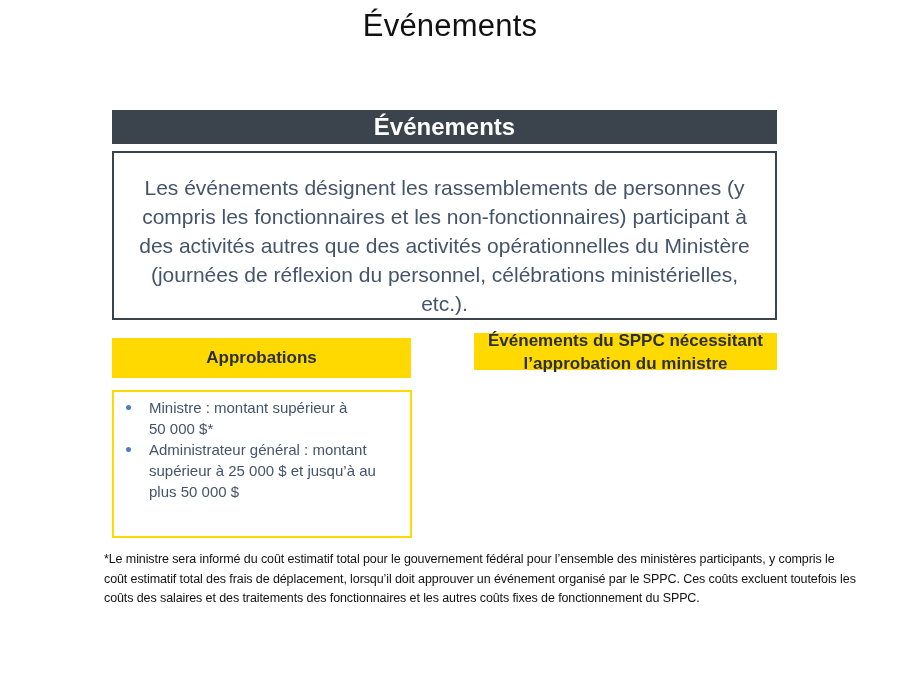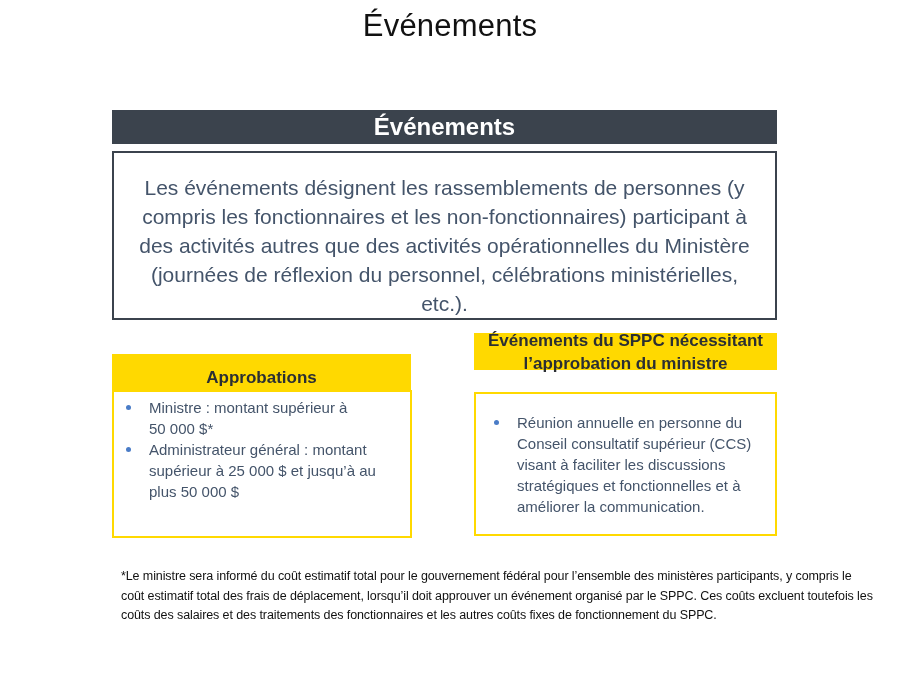--- a/index.html
+++ b/index.html
@@ -73,22 +73,21 @@
     justify-content: center;
     text-align: center;
     font-weight: 700;
     font-size: 17px;
     color: #2b2f33;
   }
   .col-header.left {
     left: 112px;
     top: 338px;
     width: 299px;
-    height: 48px;
-    margin-top: 16px;
+    height: 40px;
   }
   .col-header.right {
     left: 474px;
     top: 333px;
     width: 303px;
     height: 37px;
     line-height: 23px;
     padding: 0 6px;
   }
   .col-body {
@@ -131,21 +130,21 @@
   }
   .bullet-item p b {
     font-weight: 400;
     color: #44546a;
   }
   .footnote {
     position: absolute;
     left: 104px;
     top: 550px;
     width: 756px;
-    margin: 17px;
+    margin: 0;
     font-size: 12.5px;
     line-height: 19.5px;
     color: #111111;
     letter-spacing: -0.1px;
   }
 </style>
 </head>
 <body>
 
 <div class="page">
@@ -168,22 +167,16 @@
       <p><b>Ministre&nbsp;:</b><span> montant supérieur à 50&nbsp;000&nbsp;$*</span></p>
     </div>
     <div class="bullet-item">
       <span class="dot"></span>
       <p><b>Administrateur général&nbsp;:</b><span> montant supérieur à 25&nbsp;000&nbsp;$ et jusqu’à au plus 50&nbsp;000&nbsp;$</span></p>
     </div>
   </div>
 
   <div class="col-header right">Événements du SPPC nécessitant l’approbation du ministre</div>
 
-  <div class="col-body right">
-    <div class="bullet-item">
-      <span class="dot"></span>
-      <p><b></b><span>Réunion annuelle en personne du Conseil consultatif supérieur (CCS) visant à faciliter les discussions stratégiques et fonctionnelles et à améliorer la communication.</span></p>
-    </div>
-  </div>
 
   <p class="footnote">*Le ministre sera informé du coût estimatif total pour le gouvernement fédéral pour l’ensemble des ministères participants, y compris le coût estimatif total des frais de déplacement, lorsqu’il doit approuver un événement organisé par le SPPC. Ces coûts excluent toutefois les coûts des salaires et des traitements des fonctionnaires et les autres coûts fixes de fonctionnement du SPPC.</p>
 
 </div>
 
 </body></html>

